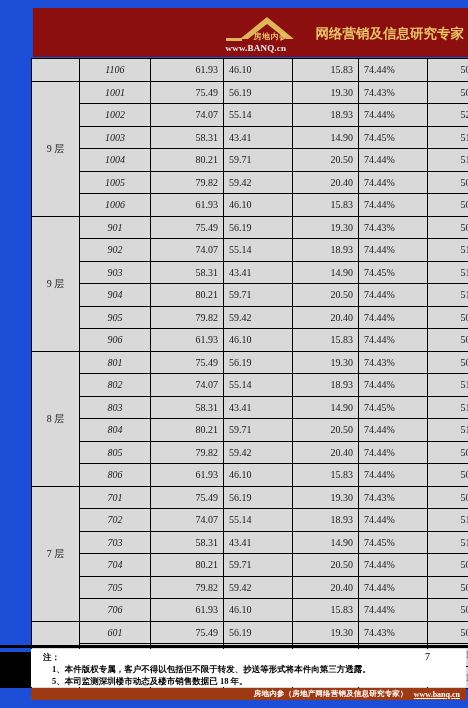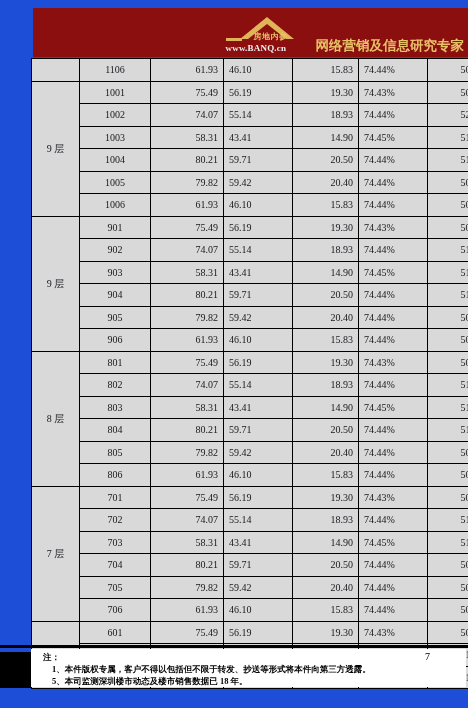--- a/index.html
+++ b/index.html
@@ -66,21 +66,21 @@
     font-weight: bold;
     letter-spacing: .2px;
     white-space: nowrap;
   }
   .logo-tag {
     color: #e8c268;
     font-family: "DejaVu Sans", sans-serif;
     font-size: 13.5px;
     font-weight: bold;
     line-height: 1;
-    padding-bottom: 4px;
+    padding-bottom: 16px;
     letter-spacing: 0px;
     white-space: nowrap;
   }
 
   
   table.data {
     position: absolute;
     left: 31px;
     top: 58px;
     width: 435px;
@@ -92,21 +92,21 @@
     border: 1px solid #000000;
     background: #d9d9d9;
     height: 21.5px;
     font-family: "Liberation Serif", serif;
     font-size: 10px;
     color: #16181c;
     padding: 0 5px;
     white-space: nowrap;
   }
   td.c-floor   { width: 37px;  text-align: center; font-family: "DejaVu Sans", sans-serif; font-size: 9.5px; }
-  td.c-unit    { width: 60px;  text-align: center; }
+  td.c-unit    { width: 60px;  text-align: center; font-style: italic; }
   td.c-area    { width: 62px;  text-align: right; }
   td.c-inner   { width: 58px;  }
   td.c-share   { width: 55px;  text-align: right; }
   td.c-rate    { width: 58px;  text-align: left; }
   td.c-price   { width: 65px;  text-align: right; }
   td.c-lead    { width: 37px; }
 
   
   .notes {
     position: absolute;
@@ -450,14 +450,18 @@
 
   <div class="notes">
     <div class="notes-inner">
       <div class="notes-title">注：</div>
       <div class="note-line">1、本件版权专属，客户不得以包括但不限于转发、抄送等形式将本件向第三方透露。</div>
       <div class="note-line">5、本司监测深圳楼市动态及楼市销售数据已 18 年。</div>
       <div class="page-no">7</div>
     </div>
   </div>
 
+  <div class="footer-bar">
+    <span class="footer-cn">房地内参（房地产网络营销及信息研究专家）</span>
+    <span class="footer-url">www.banq.cn</span>
+  </div>
 
 </div>
 
 </body></html>

